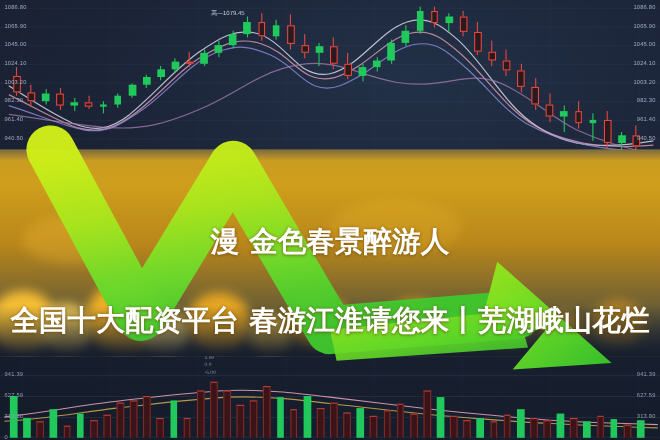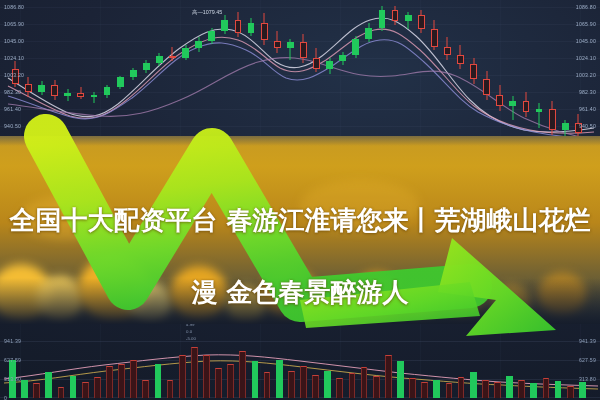--- a/index.html
+++ b/index.html
@@ -448,17 +448,17 @@
       </linearGradient>
     </defs>
 
     <path d="M46,136 L128,288 L212,150 L300,300 L470,286" fill="none" stroke="url(#agrad)" stroke-width="44" stroke-linecap="round" stroke-linejoin="round" opacity=".96"></path>
 
     <path d="M452,238 L556,330 L466,336 L496,300 L438,292 Z" fill="url(#agrad2)" opacity=".97"></path>
     <path d="M300,300 L470,282 L480,316 L306,328 Z" fill="url(#agrad2)" opacity=".9"></path>
   </svg>
 
   <div class="headline">
+    <div>漫 金色春景醉游人</div>
     <div>全国十大配资平台 春游江淮请您来丨芜湖峨山花烂</div>
-    <div>漫 金色春景醉游人</div>
   </div>
 
 </div>
 
 </body></html>

